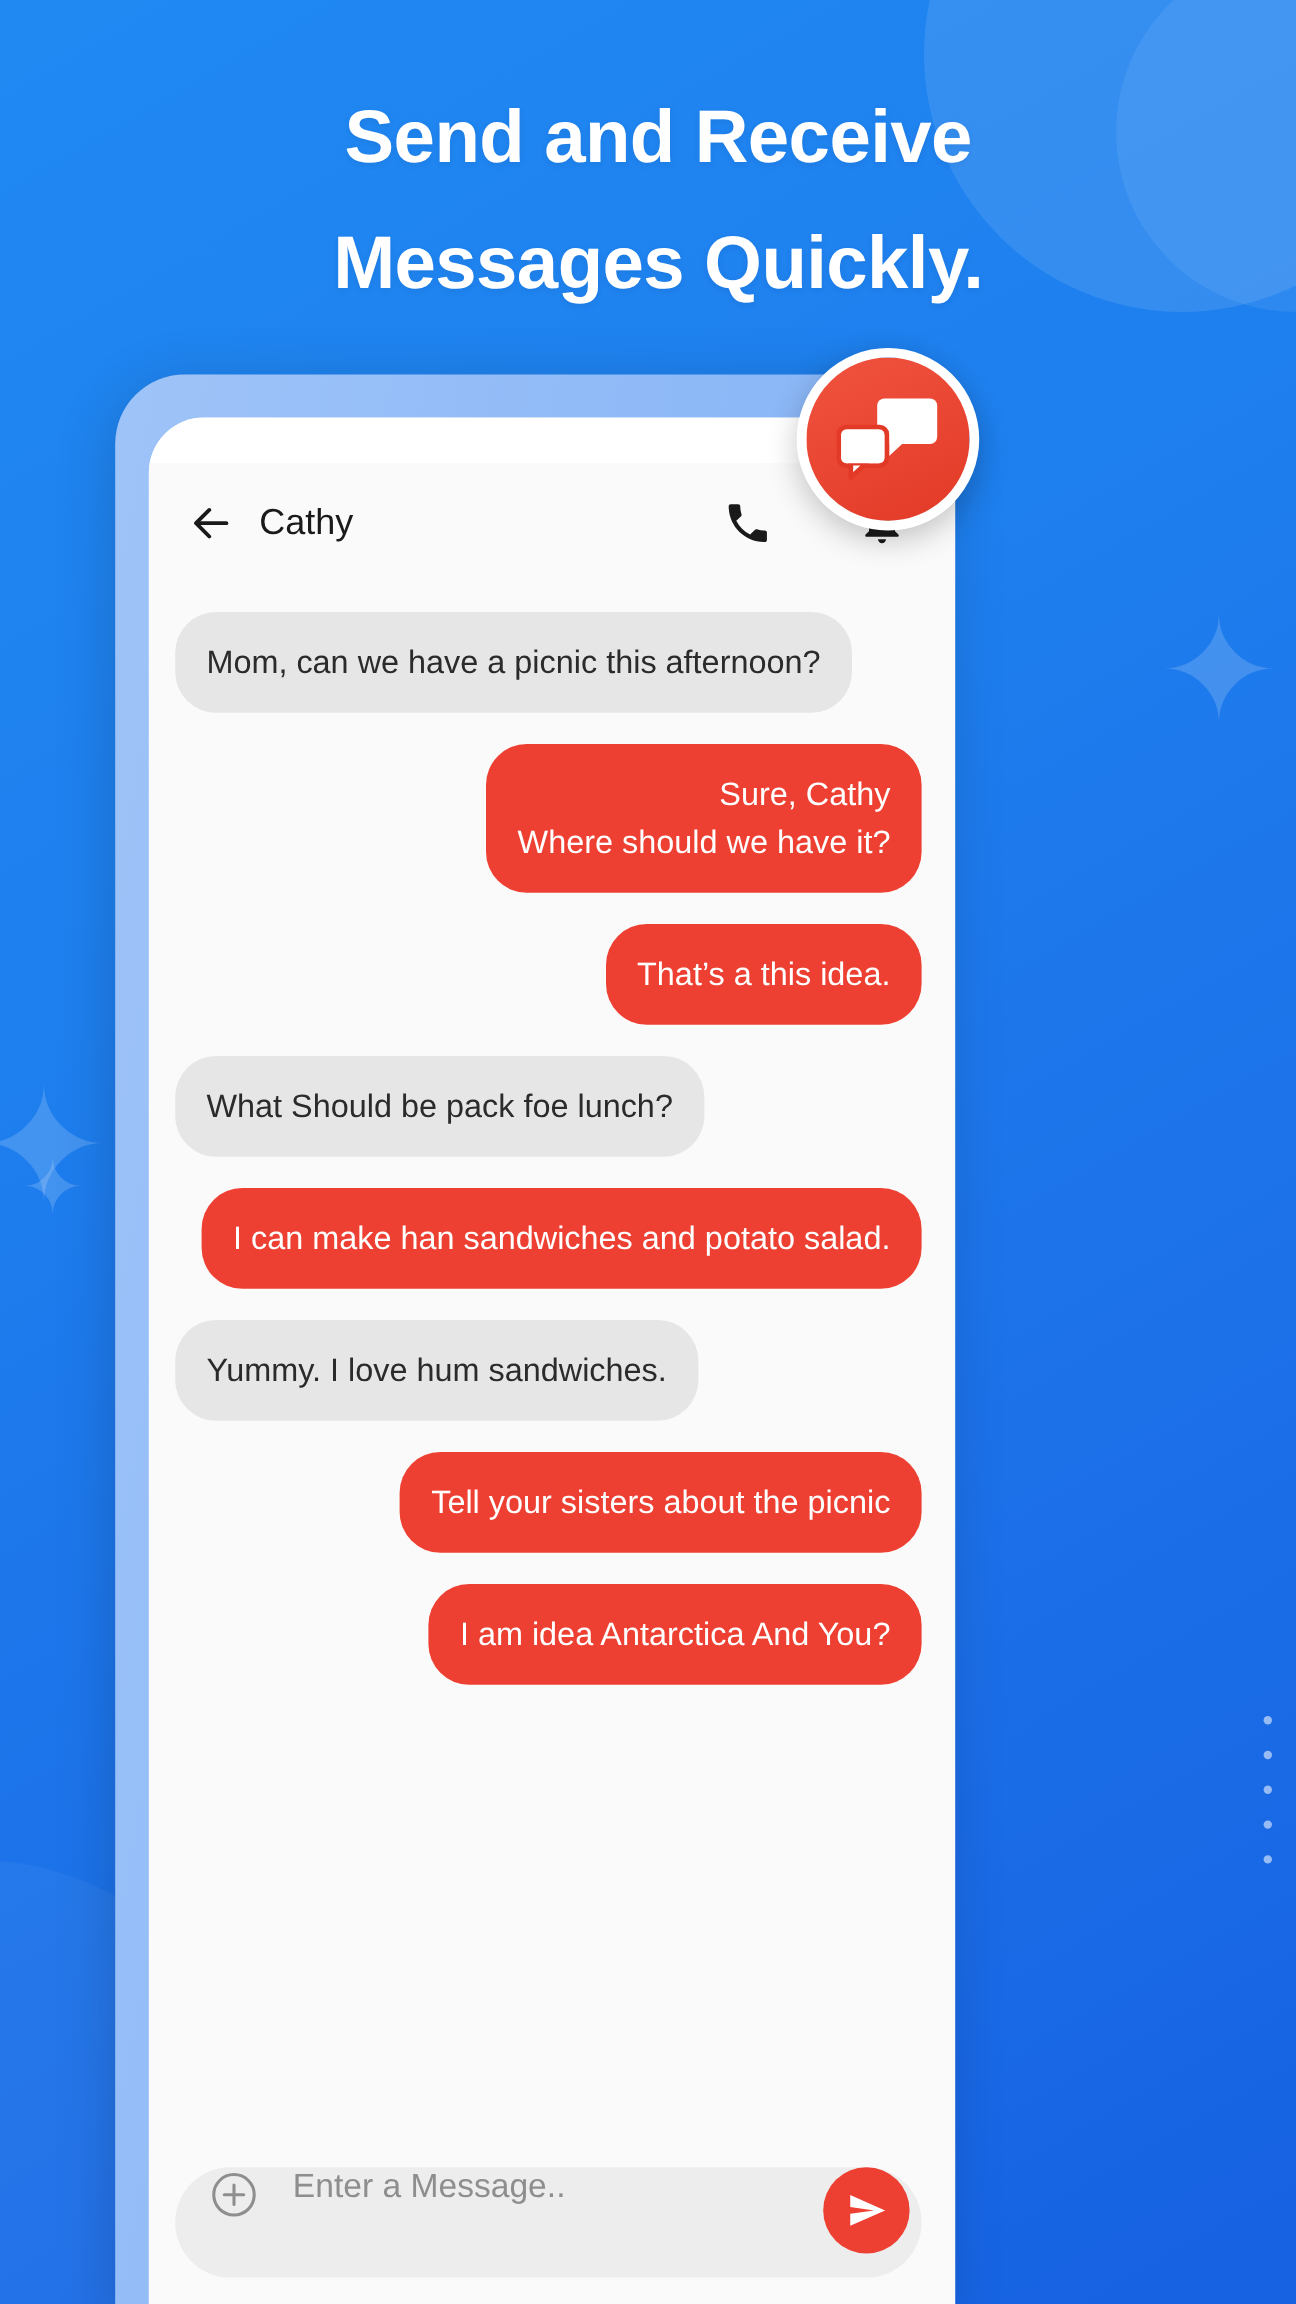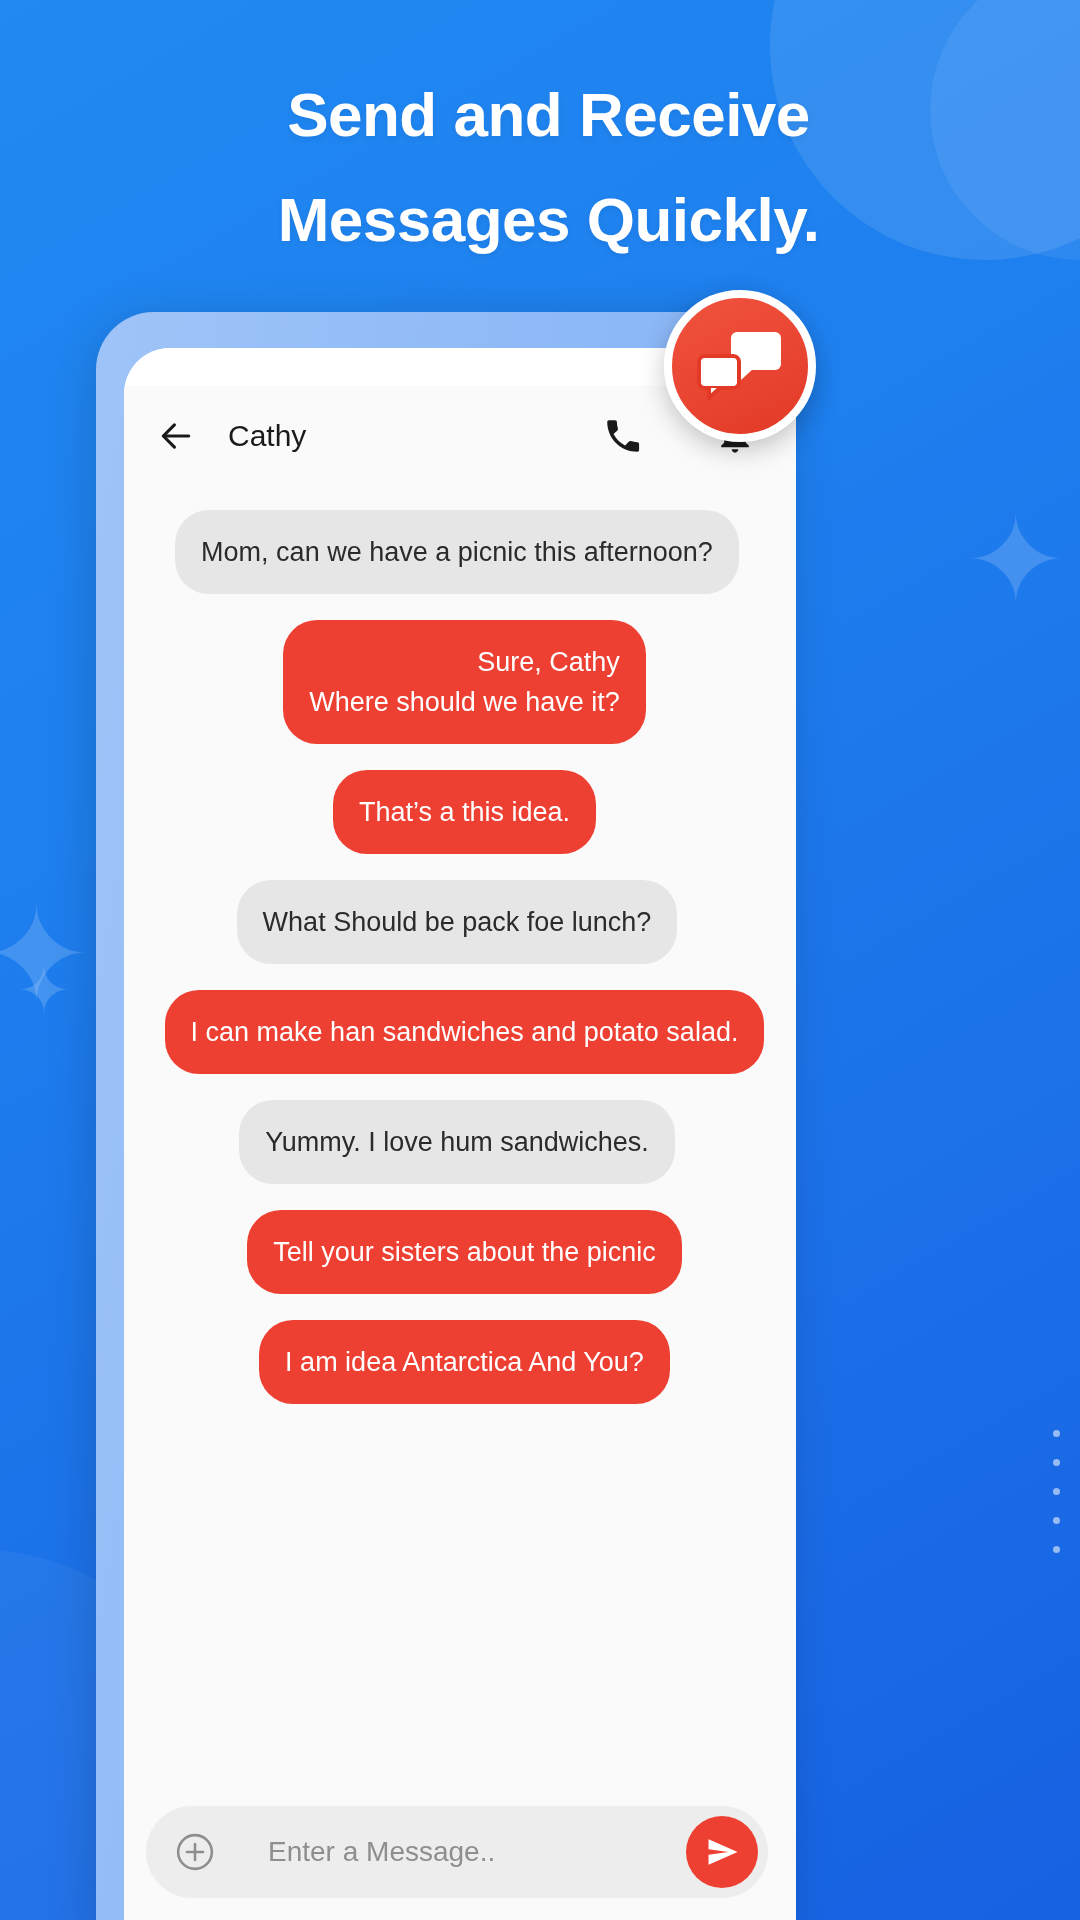--- a/index.html
+++ b/index.html
@@ -137,42 +137,41 @@
   }
   .back-icon {
     width: 44px; height: 44px;
     display: flex; align-items: center; justify-content: center;
     flex: none;
     cursor: pointer;
   }
   .chat-title {
     font-size: 30px;
     color: #1A1A1A;
-    margin-left: 30px;
+    margin-left: 18px;
     font-weight: normal;
     white-space: nowrap;
   }
   .header-spacer { flex: 1 1 auto; }
   .hdr-icon {
     width: 54px; height: 54px;
     display: flex; align-items: center; justify-content: center;
     flex: none;
     cursor: pointer;
   }
   .hdr-icon.call { margin-right: 58px; }
 
   
   .messages {
     flex: 1 1 auto;
     padding: 24px 28px 0 22px;
     display: flex;
     flex-direction: column;
     gap: 26px;
     overflow: hidden;
-    align-items: center;
   }
   .msg-row { display: flex; }
   .msg-row.in  { justify-content: flex-start; }
   .msg-row.out { justify-content: flex-end; }
 
   .bubble {
     max-width: 600px;
     font-size: 27px;
     line-height: 40px;
     padding: 22px 26px;
@@ -195,23 +194,21 @@
   .input-area {
     flex: none;
     padding: 18px 28px 34px 22px;
     background: #FAFAFA;
   }
   .input-bar {
     height: 92px;
     background: #EDEDED;
     border-radius: 46px;
     display: flex;
-    align-items: center;
     padding: 0 10px 0 26px;
-    gap: 24px;
   }
   .plus-icon {
     width: 46px; height: 46px;
     flex: none;
     display: flex; align-items: center; justify-content: center;
     cursor: pointer;
   }
   .input-placeholder {
     flex: 1 1 auto;
     margin-left: 26px;

